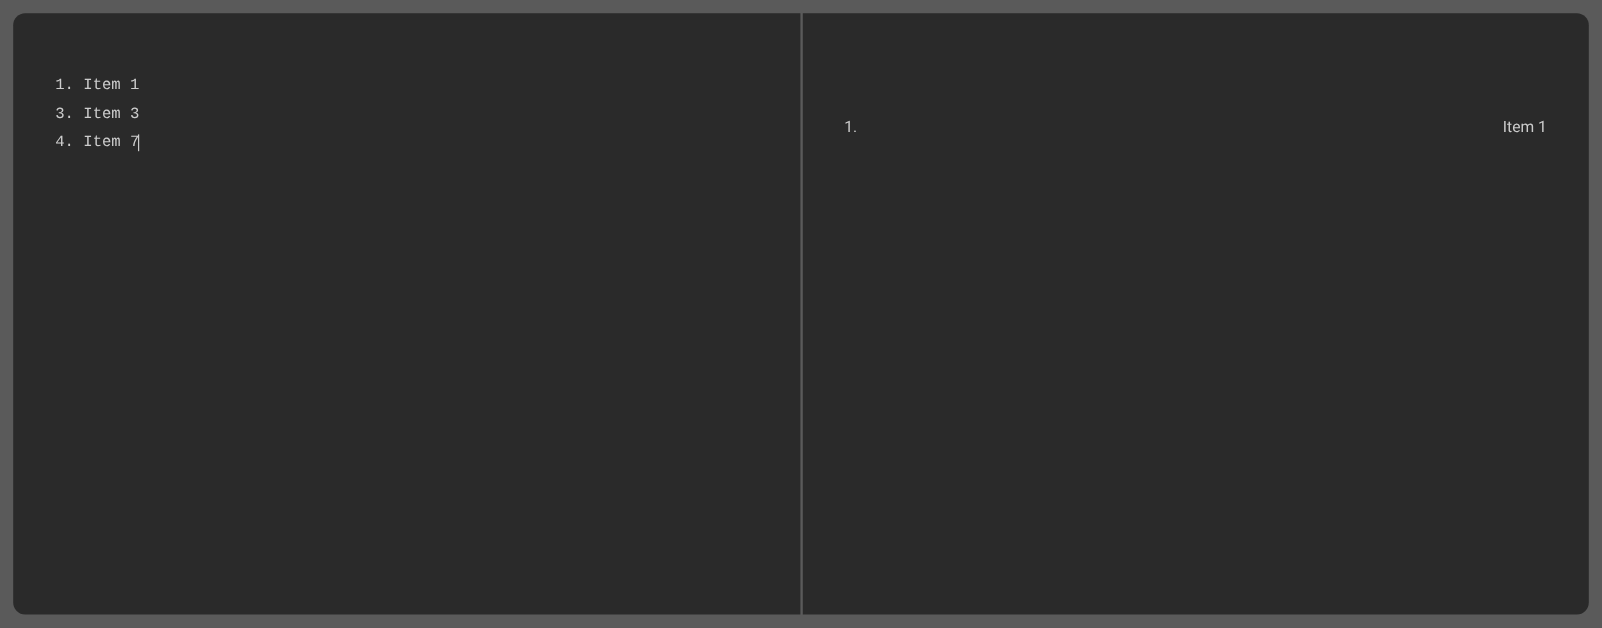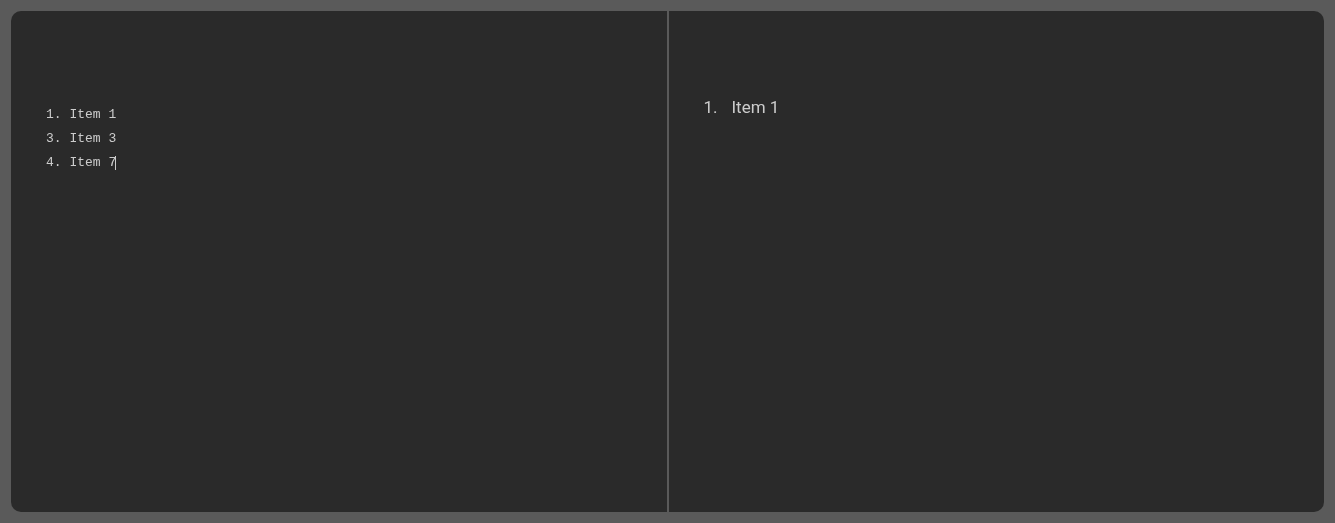--- a/index.html
+++ b/index.html
@@ -24,27 +24,28 @@
       background-color: #2a2a2a;
       flex: 1;
       padding: 30px 35px;
       color: #cccccc;
       overflow: hidden;
     }
     .panel-left {
       border-radius: 10px 0 0 10px;
       font-family: "Menlo", "Consolas", "Courier New", monospace;
       font-size: 13px;
-      padding-top: 92px;
+      padding-top: 48px;
     }
     .panel-right {
       border-radius: 0 10px 10px 0;
       font-family: -apple-system, BlinkMacSystemFont, "Segoe UI", Roboto, sans-serif;
-      font-size: 17px;
+      font-size: 13px;
       padding-top: 84px;
+      text-align: right;
     }
     .source-line {
       line-height: 24px;
       white-space: pre;
     }
     .cursor {
       display: inline-block;
       width: 1px;
       height: 14px;
       background-color: #cccccc;

